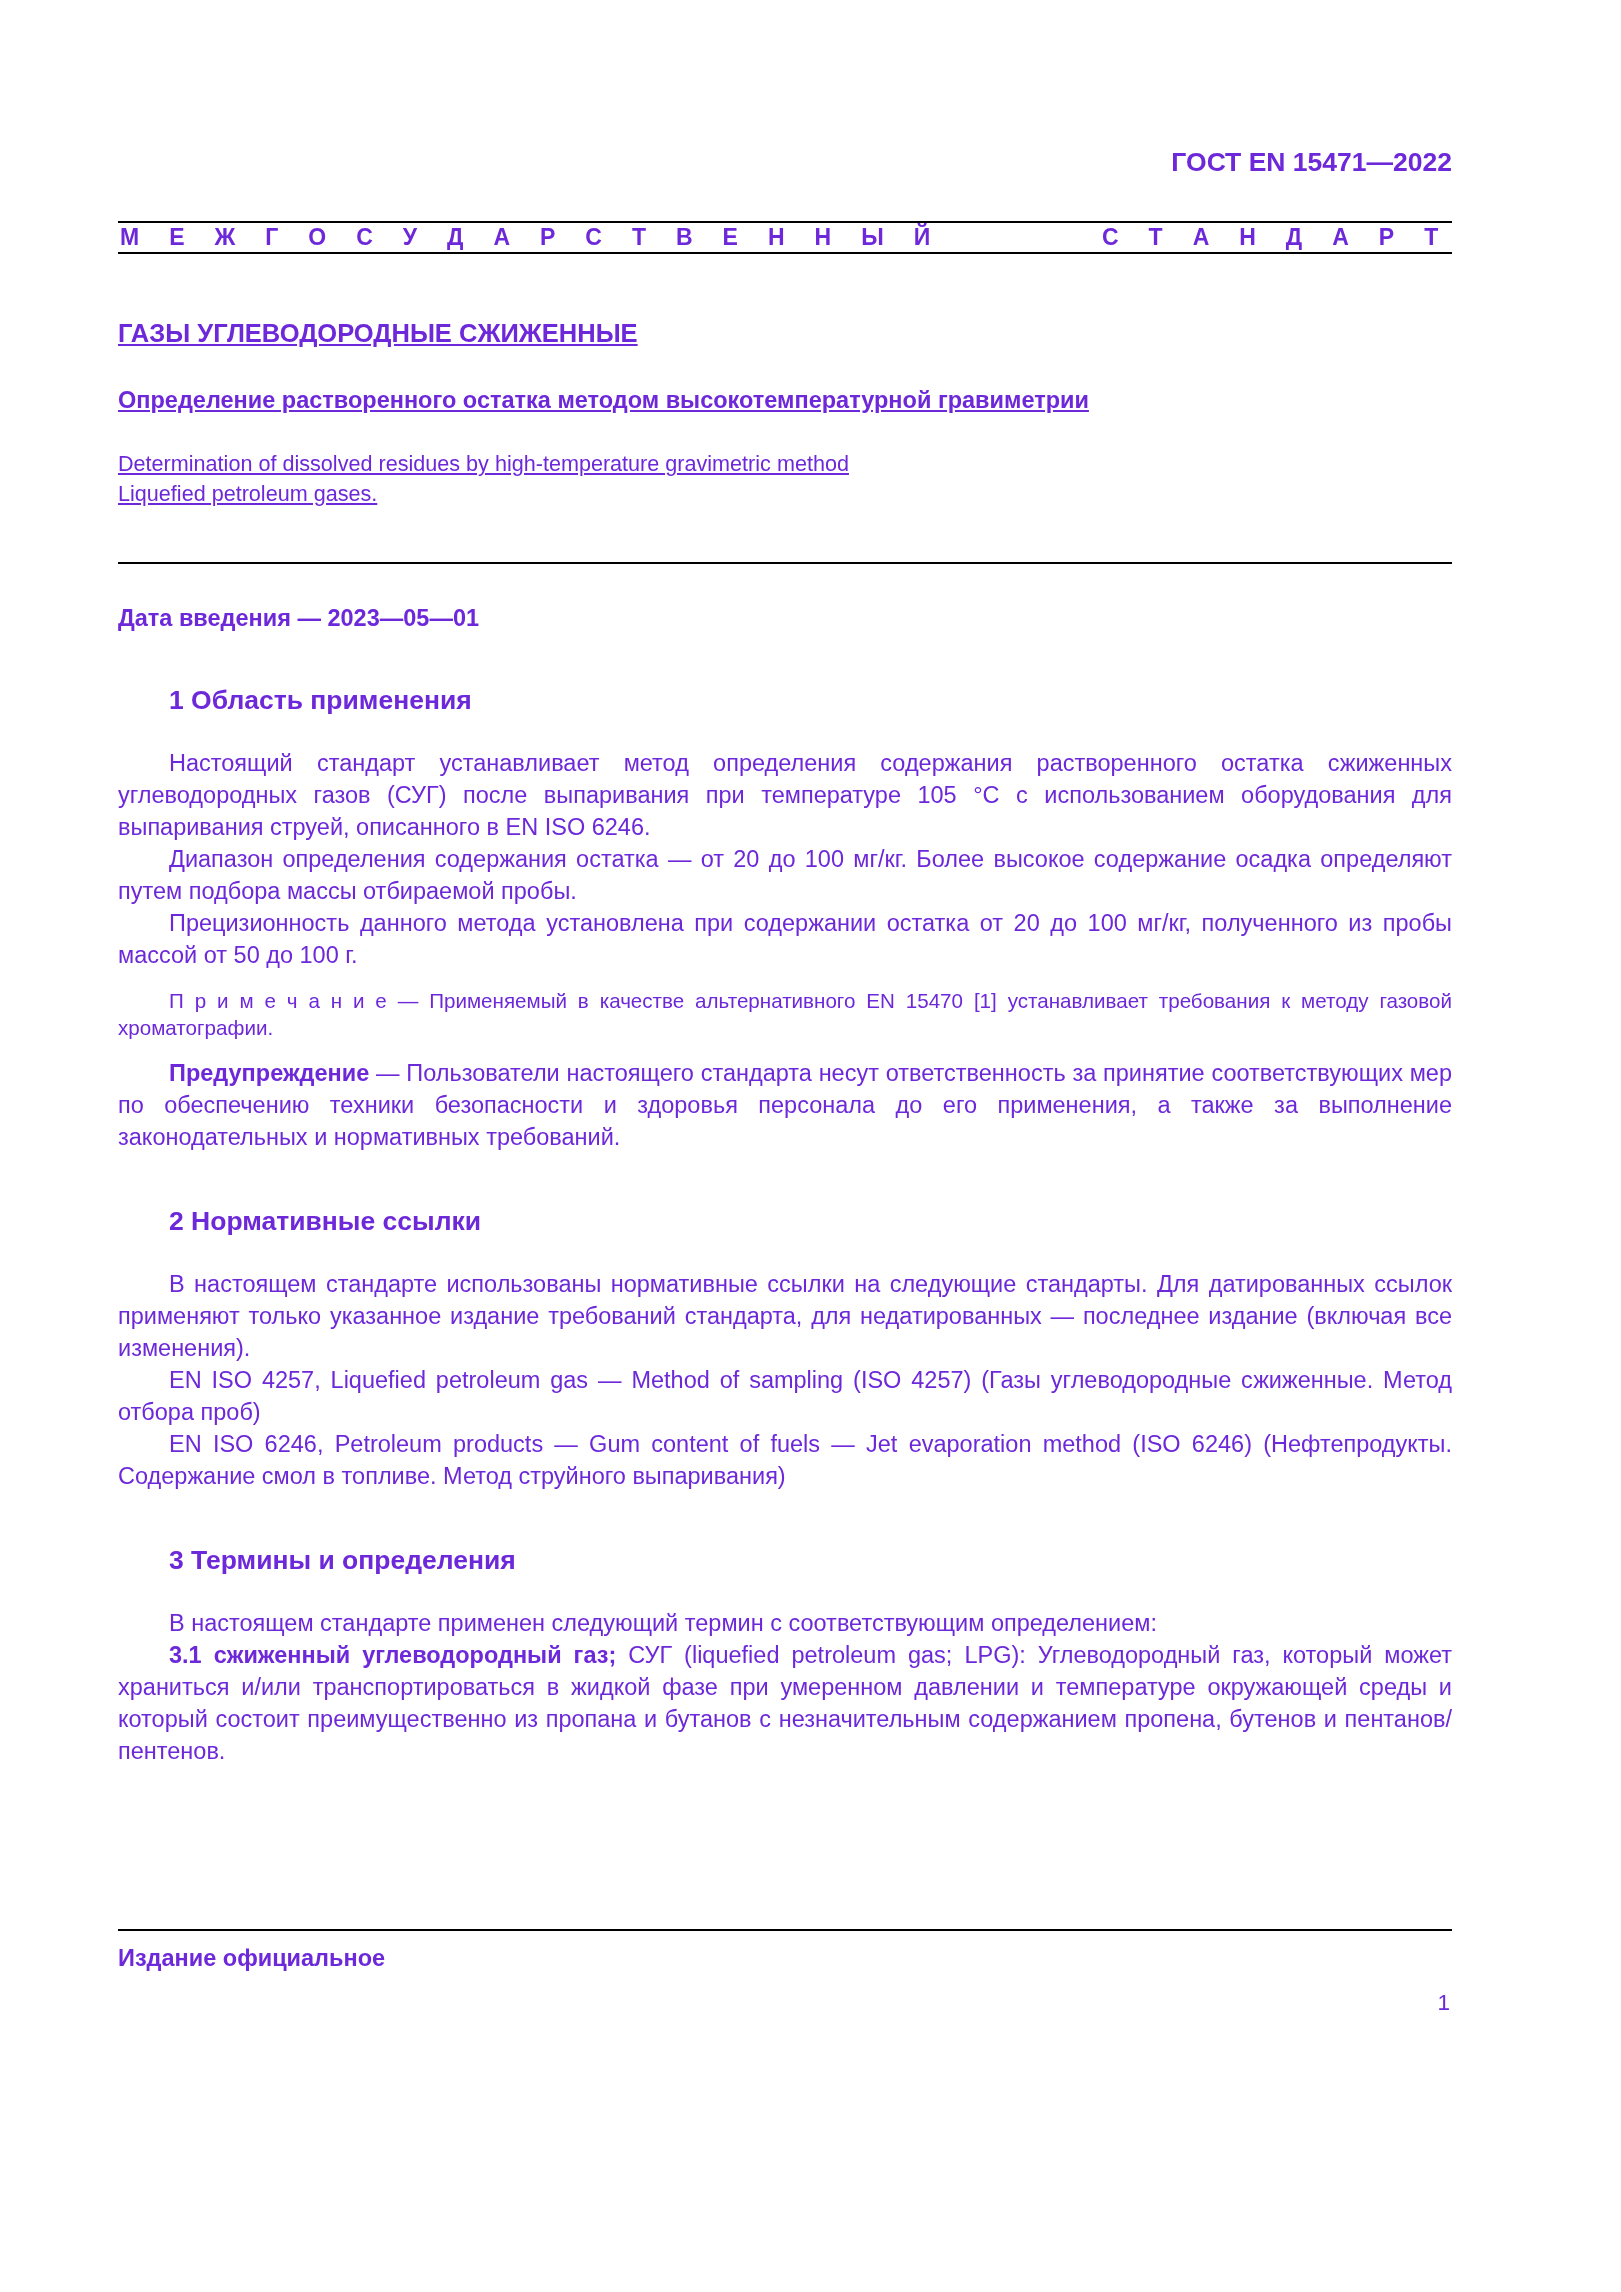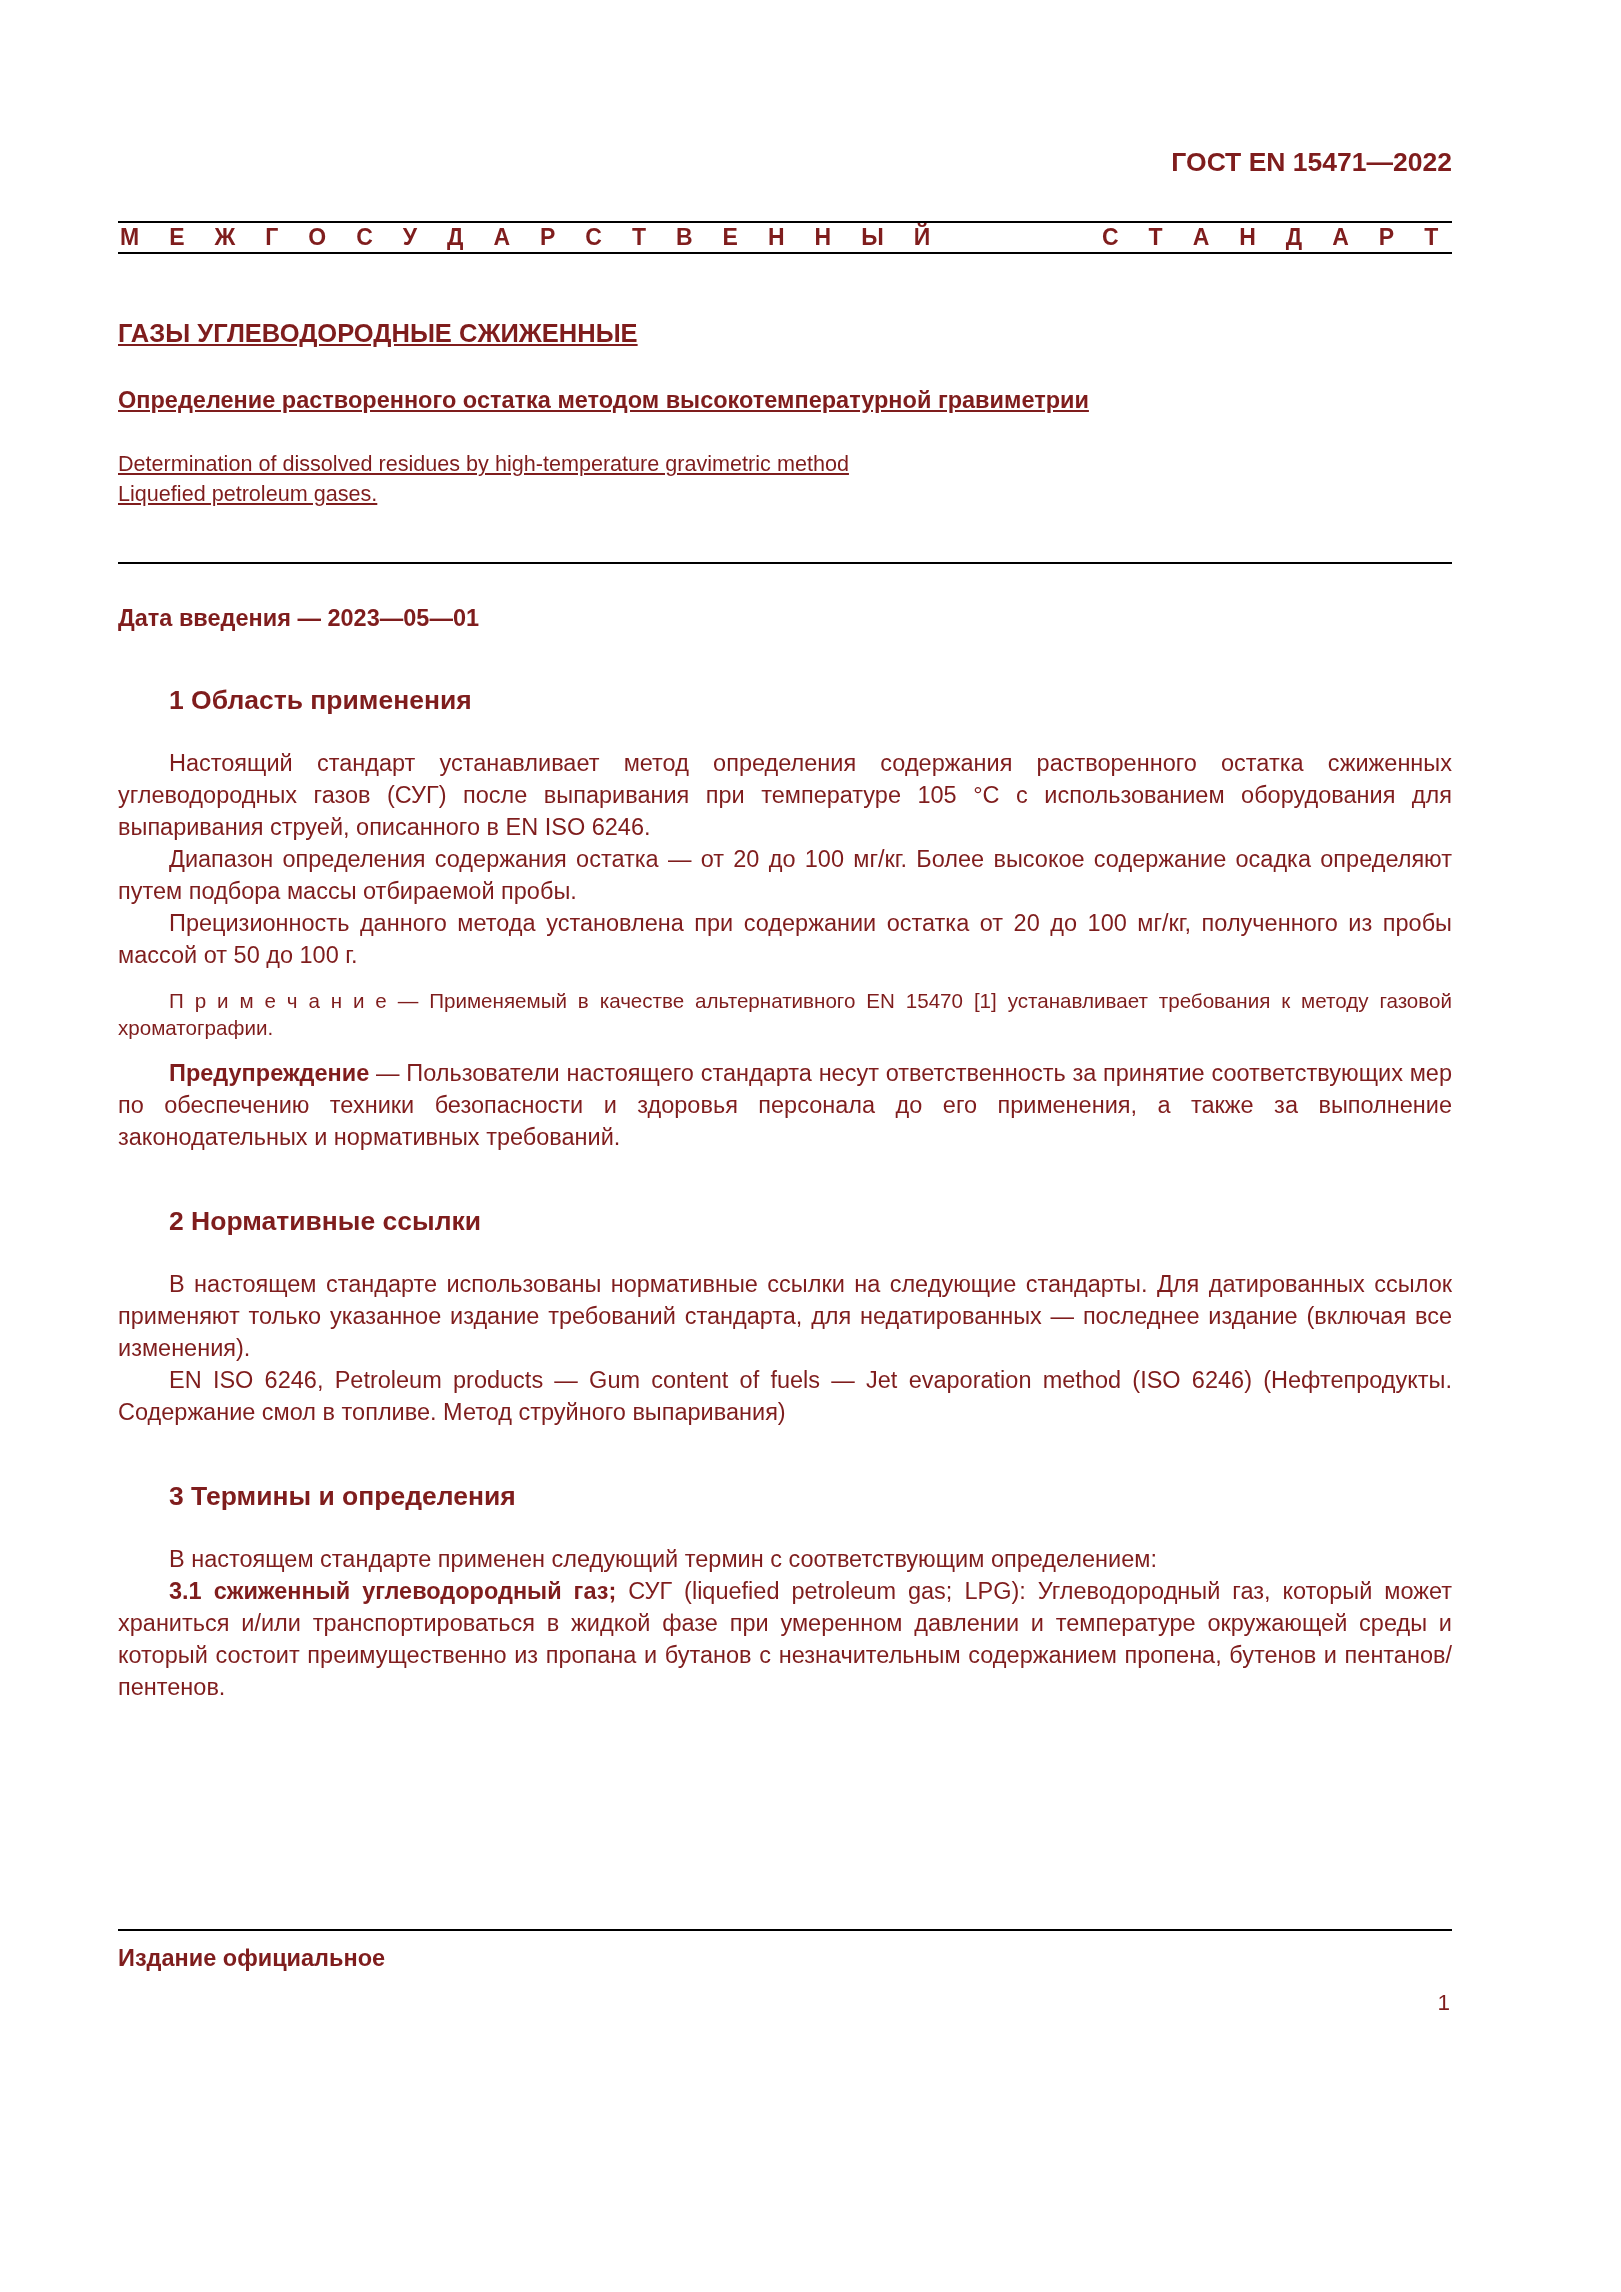--- a/index.html
+++ b/index.html
@@ -5,21 +5,21 @@
   html, body {
     margin: 0;
     padding: 0;
     background: #ffffff;
   }
   .page {
     position: relative;
     width: 1621px;
     height: 2293px;
     background: #ffffff;
-    color: #7f1d1d;
+    color: #6d28d9;
     font-family: "Liberation Sans", sans-serif;
     box-sizing: border-box;
     padding: 147px 169px 0 118px;
     overflow: hidden;
   }
   .doc-code {
     text-align: right;
     font-size: 26.5px;
     font-weight: bold;
   }
@@ -142,20 +142,21 @@
 
   <h2 class="section first">1 Область применения</h2>
   <p class="body-p">Настоящий стандарт устанавливает метод определения содержания растворенного остатка сжиженных углеводородных газов (СУГ) после выпаривания при температуре 105 °С с использованием оборудования для выпаривания струей, описанного в EN ISO 6246.</p>
   <p class="body-p">Диапазон определения содержания остатка — от 20 до 100 мг/кг. Более высокое содержание осадка определяют путем подбора массы отбираемой пробы.</p>
   <p class="body-p">Прецизионность данного метода установлена при содержании остатка от 20 до 100 мг/кг, полученного из пробы массой от 50 до 100 г.</p>
   <p class="note"><span>П р и м е ч а н и е</span><span> — Применяемый в качестве альтернативного EN 15470 [1] устанавливает требования к методу газовой хроматографии.</span></p>
   <p class="body-p warning"><span class="bold">Предупреждение</span><span> — Пользователи настоящего стандарта несут ответственность за принятие соответствующих мер по обеспечению техники безопасности и здоровья персонала до его применения, а также за выполнение законодательных и нормативных требований.</span></p>
 
   <h2 class="section">2 Нормативные ссылки</h2>
   <p class="body-p">В настоящем стандарте использованы нормативные ссылки на следующие стандарты. Для датированных ссылок применяют только указанное издание требований стандарта, для недатированных — последнее издание (включая все изменения).</p>
+  <p class="body-p">EN ISO 4257, Liquefied petroleum gas — Method of sampling (ISO 4257) (Газы углеводородные сжиженные. Метод отбора проб)</p>
   <p class="body-p">EN ISO 6246, Petroleum products — Gum content of fuels — Jet evaporation method (ISO 6246) (Нефтепродукты. Содержание смол в топливе. Метод струйного выпаривания)</p>
 
   <h2 class="section">3 Термины и определения</h2>
   <p class="body-p">В настоящем стандарте применен следующий термин с соответствующим определением:</p>
   <p class="body-p"><span class="bold">3.1 сжиженный углеводородный газ;</span><span> СУГ (liquefied petroleum gas; LPG): Углеводородный газ, который может храниться и/или транспортироваться в жидкой фазе при умеренном давлении и температуре окружающей среды и который состоит преимущественно из пропана и бутанов с незначительным содержанием пропена, бутенов и пентанов/пентенов.</span></p>
 
   <div class="footer">
     <div class="footer-rule"></div>
     <div class="edition">Издание официальное</div>
     <div class="pagenum">1</div>

